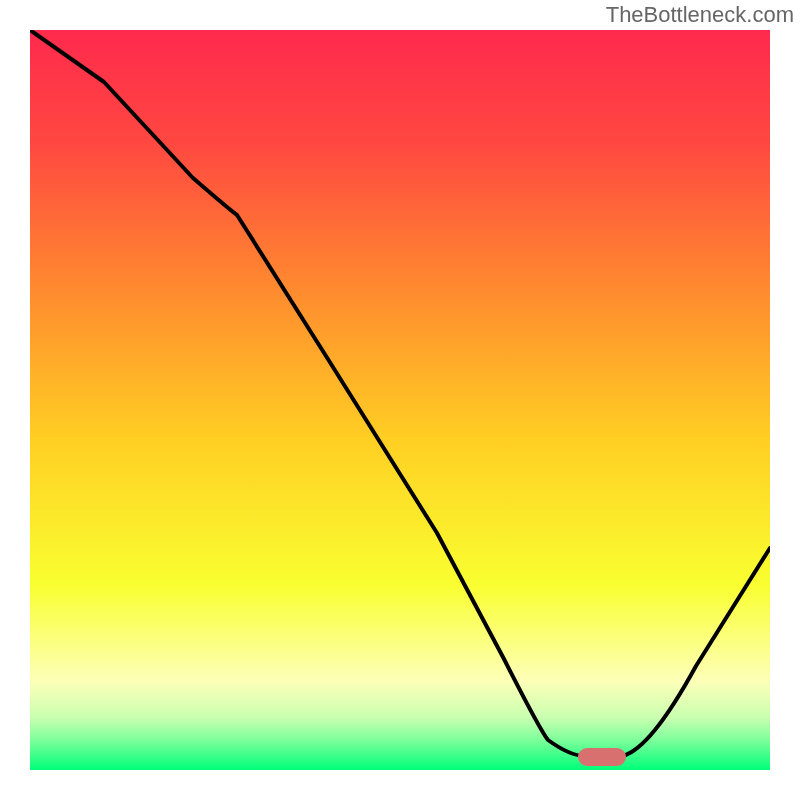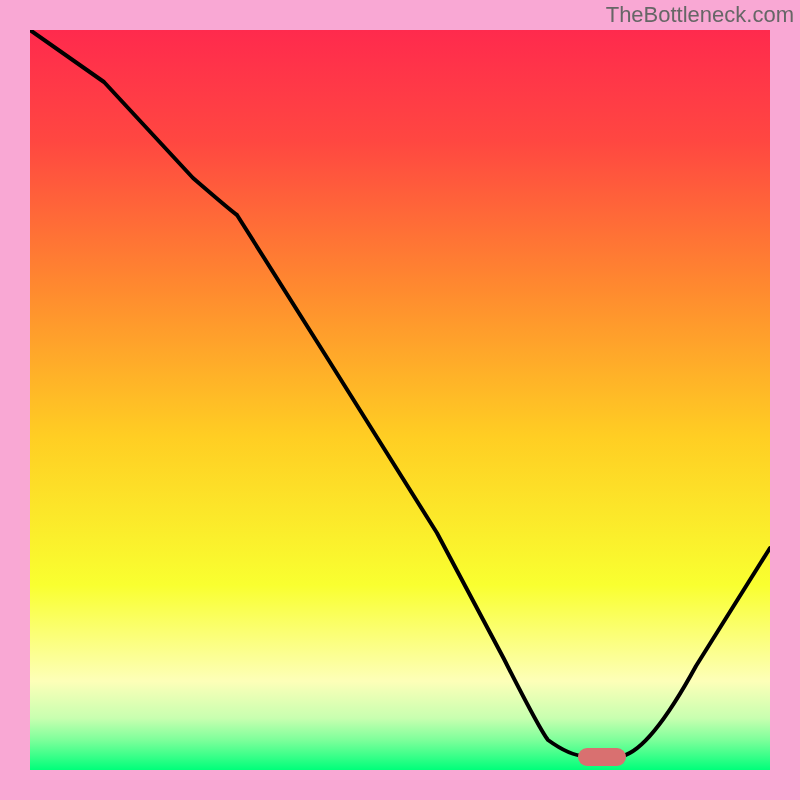--- a/index.html
+++ b/index.html
@@ -7,21 +7,21 @@
     padding: 0;
     background: #000;
     width: 800px;
     height: 800px;
     overflow: hidden;
   }
   .container {
     width: 800px;
     height: 800px;
     position: relative;
-    background: #f9a8d4;
+    background: #ffffff;
   }
   .watermark {
     position: absolute;
     top: 2px;
     right: 6px;
     font-family: Arial, sans-serif;
     font-size: 22px;
     color: #666;
     font-weight: 500;
     z-index: 10;

